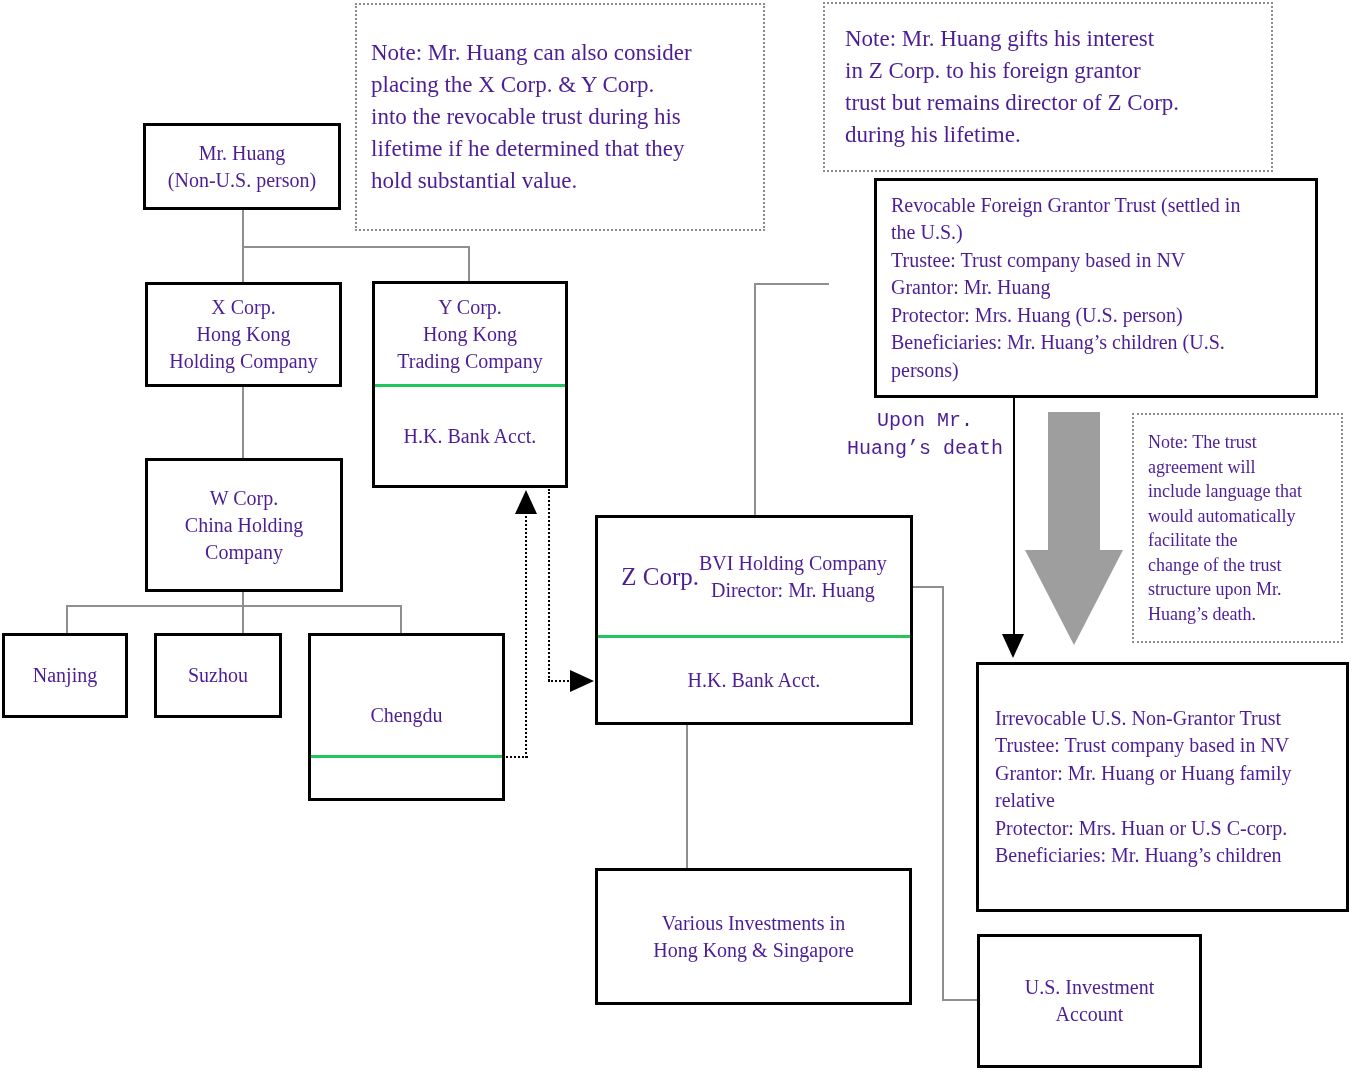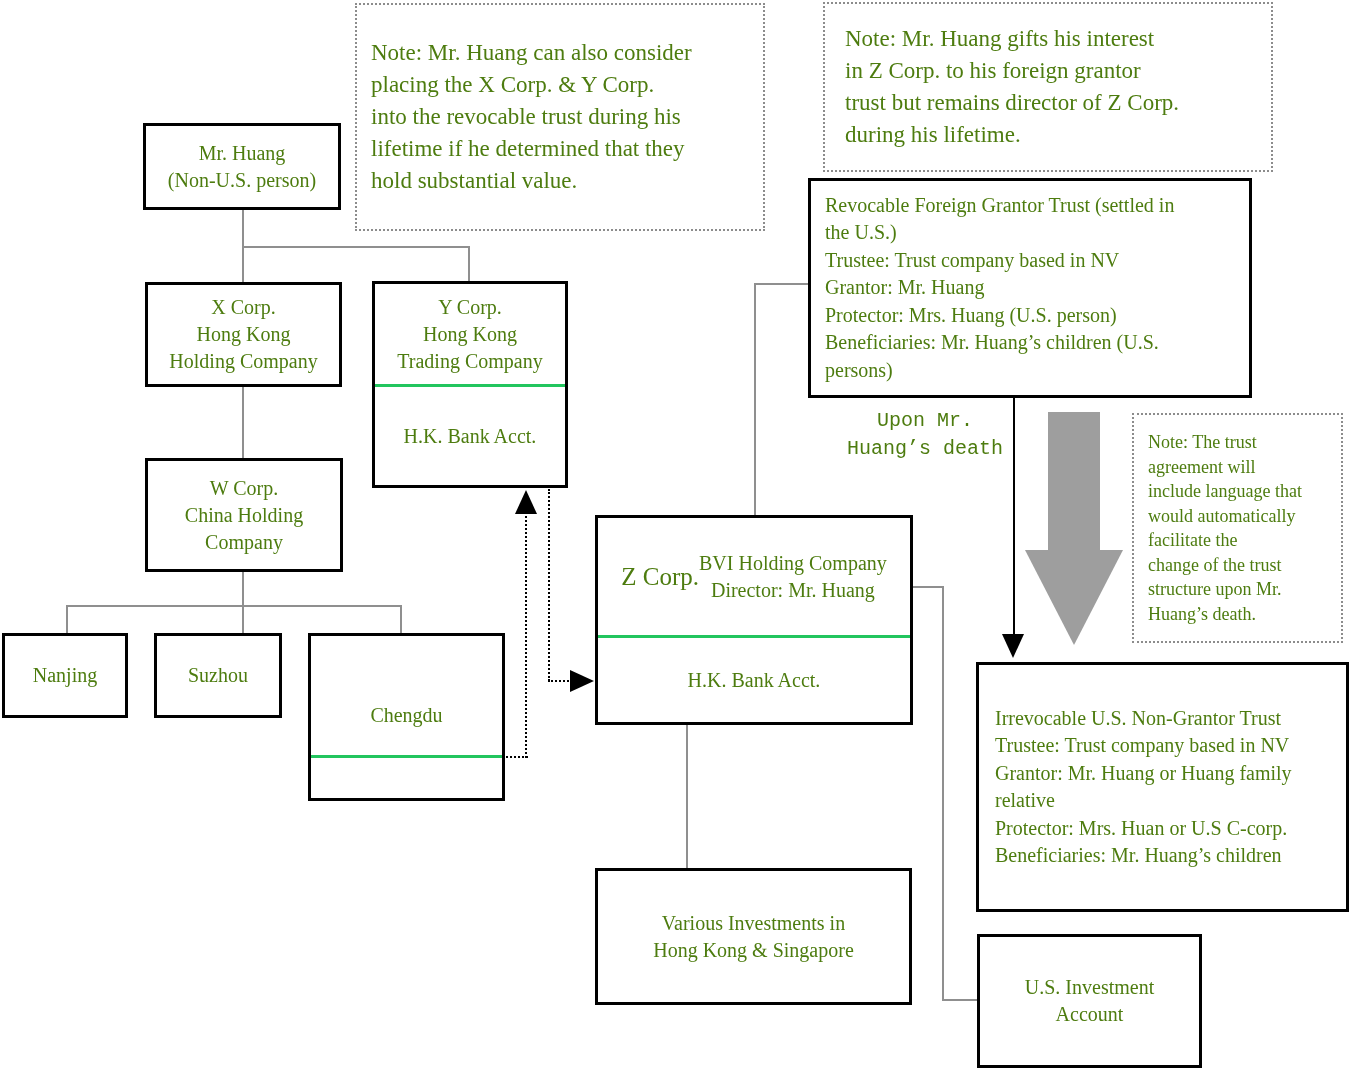--- a/index.html
+++ b/index.html
@@ -1,18 +1,18 @@
 <!DOCTYPE html>
 <html><head>
 <meta charset="utf-8">
 <style>
   html,body{margin:0;padding:0;background:#ffffff;}
   #canvas{
     position:relative;width:1354px;height:1075px;background:#ffffff;
-    font-family:"Liberation Serif","DejaVu Serif",serif;color:#4d7c0f;
+    font-family:"Liberation Serif","DejaVu Serif",serif;color:#4c1d95;
     overflow:hidden;
   }
   .box{
     position:absolute;border:3px solid #000;background:#fff;box-sizing:border-box;
     display:flex;align-items:center;justify-content:center;text-align:center;
     font-size:20px;line-height:27px;
   }
   .box .txt{white-space:pre-line;}
   .box.leftalign{justify-content:flex-start;text-align:left;padding:0 14px;}
   .twopart{flex-direction:column;padding:0;align-items:stretch;}
@@ -117,21 +117,21 @@
     <div class="part first" style="height:103px;">
       <span class="txt">Y Corp.
 Hong Kong
 Trading Company</span>
     </div>
     <div class="part rest">
       <span class="txt">H.K. Bank Acct.</span>
     </div>
   </div>
 
-  <div class="box" style="left:145px;top:458px;width:198px;height:114px;">
+  <div class="box" style="left:145px;top:458px;width:198px;height:134px;">
     <span class="txt">W Corp.
 China Holding
 Company</span>
   </div>
 
   <div class="box" style="left:154px;top:633px;width:128px;height:85px;">
     <span class="txt">Suzhou</span>
   </div>
 
   <div class="box" style="left:2px;top:633px;width:126px;height:85px;">
@@ -148,21 +148,21 @@
     <div class="part first" style="height:120px;flex-direction:row;">
       <span class="zc-title">Z Corp.</span>
       <span class="txt">BVI Holding Company
 Director: Mr. Huang</span>
     </div>
     <div class="part rest">
       <span class="txt">H.K. Bank Acct.</span>
     </div>
   </div>
 
-  <div class="box leftalign" style="left:808px;top:178px;width:444px;height:220px;line-height:27.5px;">
+  <div class="box leftalign" style="left:874px;top:178px;width:444px;height:220px;line-height:27.5px;">
     <span class="txt">Revocable Foreign Grantor Trust (settled in
 the U.S.)
 Trustee: Trust company based in NV
 Grantor: Mr. Huang
 Protector: Mrs. Huang (U.S. person)
 Beneficiaries: Mr. Huang’s children (U.S.
 persons)</span>
   </div>
 
   <div class="box leftalign" style="left:976px;top:662px;width:373px;height:250px;line-height:27.5px;padding:0 16px;">

